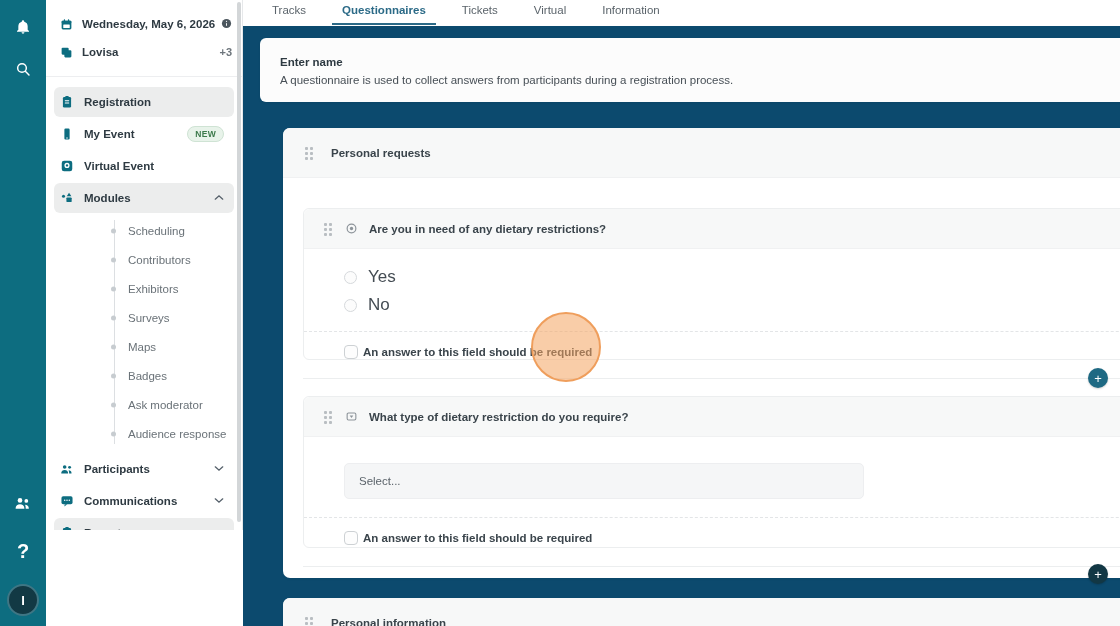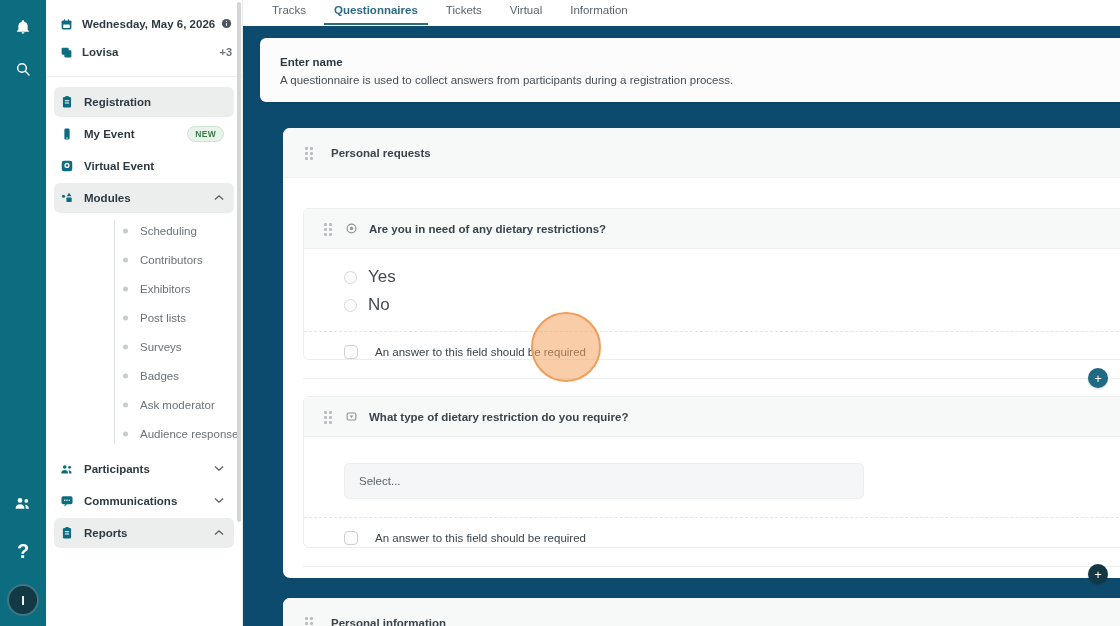--- a/index.html
+++ b/index.html
@@ -33,21 +33,21 @@
   .avatar {
     width: 32px; height: 32px; border-radius: 50%;
     background: #123944; border: 2px solid #3f7684;
     color: #fff; font-size: 13px; font-weight: bold;
     display: flex; align-items: center; justify-content: center;
   }
   .help-q { font-size: 20px; font-weight: bold; color: #fff; line-height: 1; }
 
   
   .sidebar {
-    width: 197px; flex: 0 0 197px; height: 626px;
+    width: 197px; flex: 0 0 197px; height: 530px;
     background: #ffffff;
     border-right: 1px solid #e6e8ea;
     position: relative;
     overflow: hidden;
   }
   .sb-head { padding: 10px 0 10px 0; border-bottom: 1px solid #edeef0; }
   .sb-row {
     display: flex; align-items: center;
     height: 28px; padding: 0 10px 0 14px;
     font-size: 11.5px; font-weight: bold; color: #2e3a42;
@@ -66,21 +66,21 @@
   .nav-item.active { background: #eceded; }
   .nav-item .ic { width: 24px; flex: 0 0 24px; display:flex; align-items:center; justify-content:flex-start; color:#0d6d80; }
   .nav-item .txt { flex: 1; white-space: nowrap; }
   .badge-new {
     background: #e8f3ea; color: #3d7a4c;
     border: 1px solid #cfe3d4;
     border-radius: 9px; font-size: 8.5px; font-weight: bold;
     padding: 2px 7px; letter-spacing: .3px;
   }
   .chev { color: #55606a; font-size: 9px; line-height: 1; }
-  .submenu { position: relative; margin: 3px 0 6px 0; padding-left: 12px; }
+  .submenu { position: relative; margin: 3px 0 6px 0; padding-left: 0; }
   .submenu::before {
     content: ""; position: absolute; left: 68px; top: 4px; bottom: 4px;
     width: 1px; background: #dcdfe2;
   }
   .sub-item {
     display: flex; align-items: center; height: 29px;
     font-size: 11.5px; color: #6a7278; padding-left: 64px; position: relative;
     cursor: pointer;
   }
   .sub-item::before {
@@ -91,21 +91,21 @@
   .sb-scroll {
     position: absolute; right: 1px; top: 2px;
     width: 4px; height: 520px; border-radius: 3px;
     background: #d3d6d8;
   }
 
   
   .main { flex: 1; height: 626px; position: relative; overflow: hidden; background:#f4f5f6; }
   .tabbar {
     height: 26px; background: #ffffff;
-    display: flex; align-items: flex-start; gap: 8px;
+    display: flex; align-items: flex-start; gap: 16px;
     padding-left: 19px; position: relative;
   }
   .tab {
     font-size: 11.5px; color: #5b646b; font-weight: normal;
     padding: 4px 10px 7px 10px; cursor: pointer; white-space: nowrap;
   }
   .tab.active { color: #2b6a87; font-weight: bold; border-bottom: 2px solid #2b6a87; }
 
   .content { position: absolute; top: 26px; left: 0; right: 0; bottom: 0; background: #0c4a6e; }
 
@@ -169,21 +169,21 @@
     border: 1px solid #d6d9dc; background: #fcfcfc; flex: 0 0 13px;
   }
   .opt-label { font-size: 17px; color: #444c53; margin-left: 11px; }
 
   .q-divider { border-top: 1px dashed #e3e5e7; margin: 12px 0 0 0; }
   .req-row { display: flex; align-items: center; height: 40px; padding-left: 40px; }
   .cbox {
     width: 14px; height: 14px; border-radius: 4px;
     border: 1px solid #cdd1d4; background: #fdfdfd; flex: 0 0 14px;
   }
-  .req-label { font-size: 11.5px; font-weight: normal; color: #3a444b; margin-left: 17px; }
+  .req-label { font-size: 11.5px; font-weight: bold; color: #3a444b; margin-left: 5px; }
 
   .select-box {
     margin: 12px 0 0 40px; height: 36px; width: 520px;
     background: #f5f6f7; border: 1px solid #edeef0; border-radius: 5px;
     display: flex; align-items: center; padding-left: 14px;
     font-size: 11.5px; color: #5c646b;
   }
 
   .add-btn {
     position: absolute; width: 20px; height: 20px; border-radius: 50%;
@@ -334,24 +334,24 @@
         <div class="sub-item">
             <span class="txt">Scheduling</span>
           </div>
         <div class="sub-item">
             <span class="txt">Contributors</span>
           </div>
         <div class="sub-item">
             <span class="txt">Exhibitors</span>
           </div>
         <div class="sub-item">
-            <span class="txt">Post lists</span>
-          </div>
-        <div class="sub-item">
             <span class="txt">Surveys</span>
+          </div>
+        <div class="sub-item">
+            <span class="txt">Maps</span>
           </div>
         <div class="sub-item">
             <span class="txt">Badges</span>
           </div>
         <div class="sub-item">
             <span class="txt">Ask moderator</span>
           </div>
         <div class="sub-item">
             <span class="txt">Audience response</span>
           </div>

